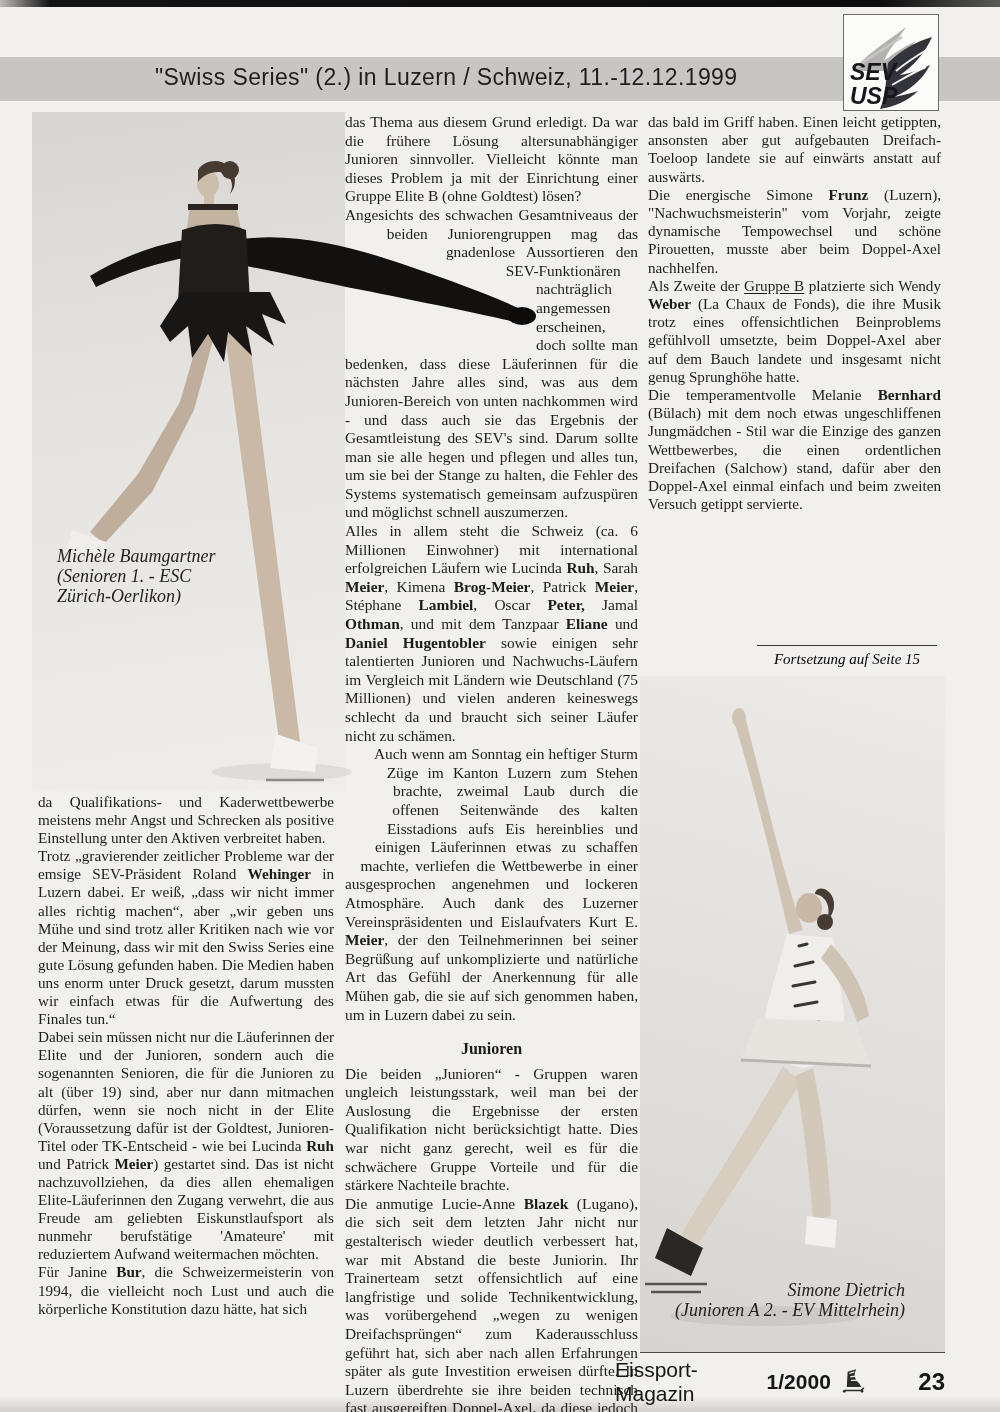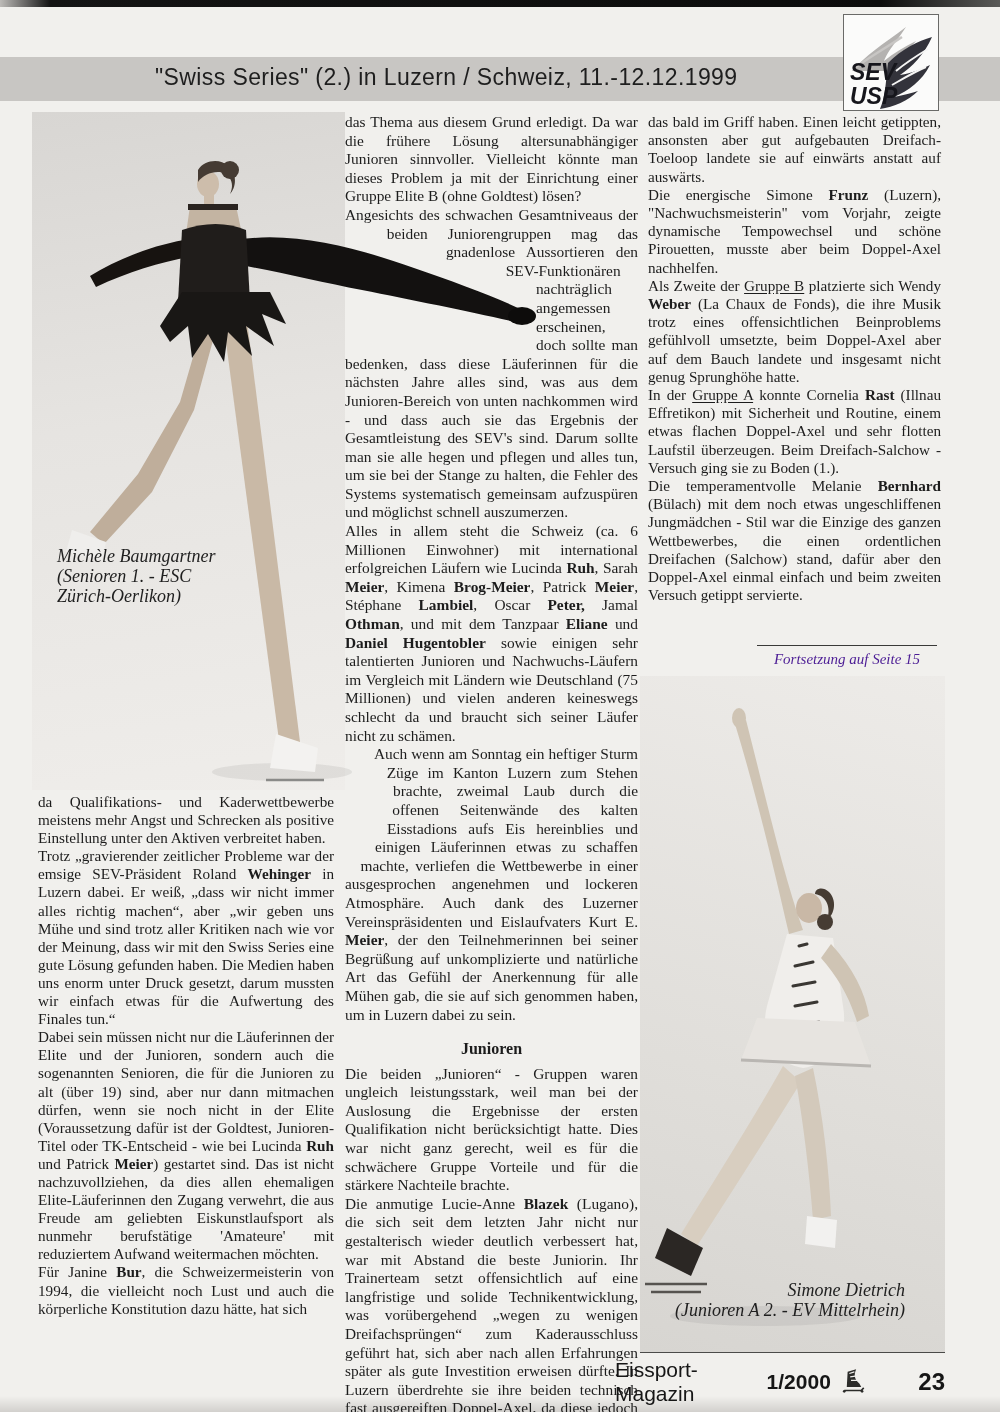--- a/index.html
+++ b/index.html
@@ -48,21 +48,21 @@
     font-weight:bold;font-size:16px;margin:16px 0 6px;text-align:center;}
   .col b{font-weight:bold;} .col u{text-decoration:underline;text-underline-offset:2px;}
 
   .shim{float:left;}
   .shim-arm{width:188px;height:134px;margin-right:3px;shape-margin:5px;
     shape-outside:polygon(0px 36px,34px 40px,104px 62px,162px 80px,186px 94px,188px 134px,0px 134px);}
   .shim-leg{width:46px;height:122px;margin-right:3px;shape-margin:4px;
     shape-outside:polygon(0px 0px,10px 4px,34px 30px,44px 52px,40px 70px,26px 92px,10px 112px,0px 122px);}
 
   .continuation{position:absolute;left:757px;top:645px;width:180px;z-index:2;
-    text-align:center;font-style:italic;font-size:15px;color:#4c1d95;
+    text-align:center;font-style:italic;font-size:15px;color:#000000;
     border-top:1.5px solid #3a3a38;padding-top:5px;}
 
   
   .footer{position:absolute;top:1358px;left:615px;width:330px;z-index:6;
     display:flex;justify-content:space-between;align-items:center;gap:9px;
     font-family:"Liberation Sans","DejaVu Sans",sans-serif;font-size:21px;color:#161616;}
   .footer .issue{font-weight:bold;margin-left:5px;}
   .footer .pageno{font-weight:bold;font-size:24px;margin-left:44px;}
 </style>
 </head>
@@ -150,21 +150,20 @@
     <p>Alles in allem steht die Schweiz (ca. 6 Millionen Einwohner) mit international erfolgreichen Läufern wie Lucinda <b>Ruh</b>, Sarah <b>Meier</b>, Kimena <b>Brog-Meier</b>, Patrick <b>Meier</b>, Stéphane <b>Lambiel</b>, Oscar <b>Peter,</b> Jamal <b>Othman</b>, und mit dem Tanzpaar <b>Eliane</b> und <b>Daniel Hugentobler</b> sowie einigen sehr talentierten Junioren und Nachwuchs-Läufern im Vergleich mit Ländern wie Deutschland (75 Millionen) und vielen anderen keineswegs schlecht da und braucht sich seiner Läufer nicht zu schämen.</p>
     <p><span class="shim shim-leg"></span>Auch wenn am Sonntag ein heftiger Sturm Züge im Kanton Luzern zum Stehen brachte, zweimal Laub durch die offenen Seitenwände des kalten Eisstadions aufs Eis hereinblies und einigen Läuferinnen etwas zu schaffen machte, verliefen die Wettbewerbe in einer ausgesprochen angenehmen und lockeren Atmosphäre. Auch dank des Luzerner Vereinspräsidenten und Eislaufvaters Kurt E. <b>Meier</b>, der den Teilnehmerinnen bei seiner Begrüßung auf unkomplizierte und natürliche Art das Gefühl der Anerkennung für alle Mühen gab, die sie auf sich genommen haben, um in Luzern dabei zu sein.</p>
     <div class="sub-head">Junioren</div>
     <p>Die beiden „Junioren“ - Gruppen waren ungleich leistungsstark, weil man bei der Auslosung die Ergebnisse der ersten Qualifikation nicht berücksichtigt hatte. Dies war nicht ganz gerecht, weil es für die schwächere Gruppe Vorteile und für die stärkere Nachteile brachte.</p>
     <p>Die anmutige Lucie-Anne <b>Blazek</b> (Lugano), die sich seit dem letzten Jahr nicht nur gestalterisch wieder deutlich verbessert hat, war mit Abstand die beste Juniorin. Ihr Trainerteam setzt offensichtlich auf eine langfristige und solide Technikentwicklung, was vorübergehend „wegen zu wenigen Dreifachsprüngen“ zum Kaderausschluss geführt hat, sich aber nach allen Erfahrungen später als gute Investition erweisen dürfte. In Luzern überdrehte sie ihre beiden technisch fast ausgereiften Doppel-Axel, da diese jedoch gut abgesprungen waren, wird sie</p>
   </div>
 <div class="col col-right">
     <p>das bald im Griff haben. Einen leicht getippten, ansonsten aber gut aufgebauten Dreifach-Toeloop landete sie auf einwärts anstatt auf auswärts.</p>
     <p>Die energische Simone <b>Frunz</b> (Luzern), "Nachwuchsmeisterin" vom Vorjahr, zeigte dynamische Tempowechsel und schöne Pirouetten, musste aber beim Doppel-Axel nachhelfen.</p>
     <p>Als Zweite der <u>Gruppe B</u> platzierte sich Wendy <b>Weber</b> (La Chaux de Fonds), die ihre Musik trotz eines offensichtlichen Beinproblems gefühlvoll umsetzte, beim Doppel-Axel aber auf dem Bauch landete und insgesamt nicht genug Sprunghöhe hatte.</p>
-    <p>In der <u>Gruppe A</u> konnte Cornelia <b>Rast</b> (Illnau Effretikon) mit Sicherheit und Routine, einem etwas flachen Doppel-Axel und sehr flotten Laufstil überzeugen. Beim Dreifach-Salchow - Versuch ging sie zu Boden (1.).</p>
     <p>Die temperamentvolle Melanie <b>Bernhard</b> (Bülach) mit dem noch etwas ungeschliffenen Jungmädchen - Stil war die Einzige des ganzen Wettbewerbes, die einen ordentlichen Dreifachen (Salchow) stand, dafür aber den Doppel-Axel einmal einfach und beim zweiten Versuch getippt servierte.</p>
   </div>
 
 <div class="continuation">Fortsetzung auf Seite  15</div>
 
 <div class="footer">
   <span>Eissport-Magazin</span>
     <span class="issue">1/2000</span>
   <svg width="30" height="32" viewBox="0 0 30 32">
     <path d="M9 4 L19 1 C16 8 17 13 23 18 L25 22 L8 22 Z" fill="#2c2c2a"></path>

